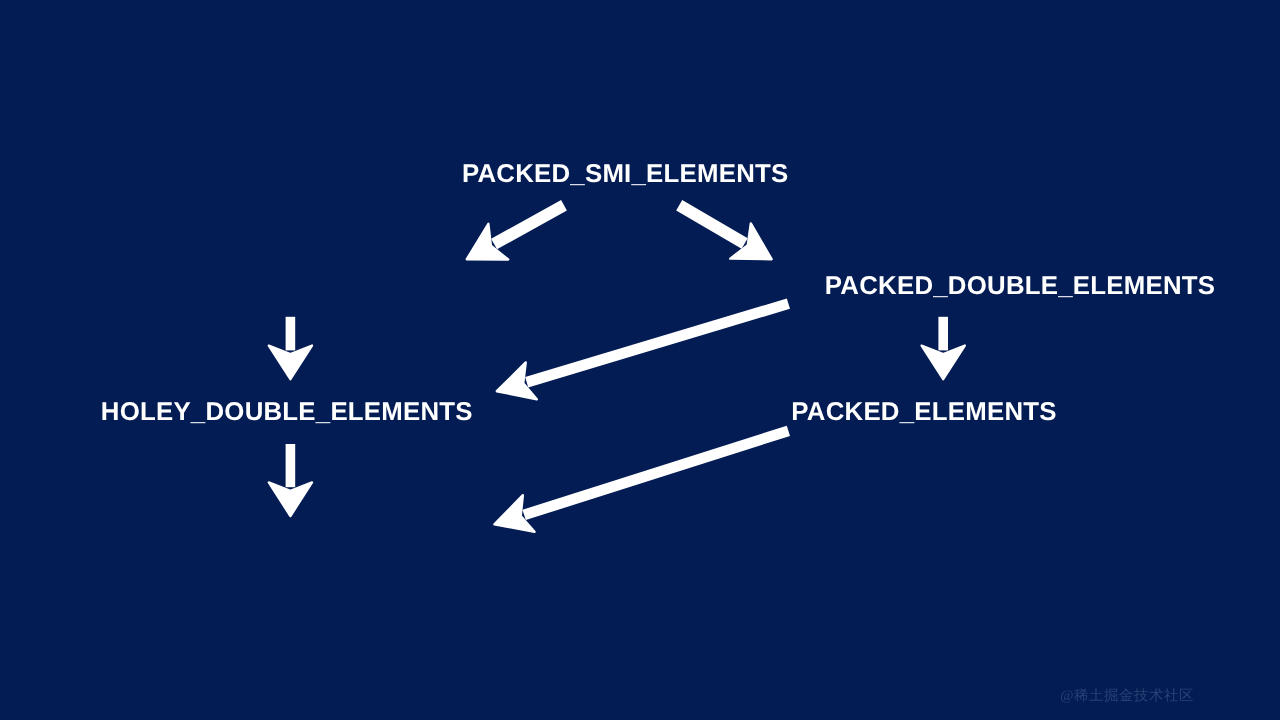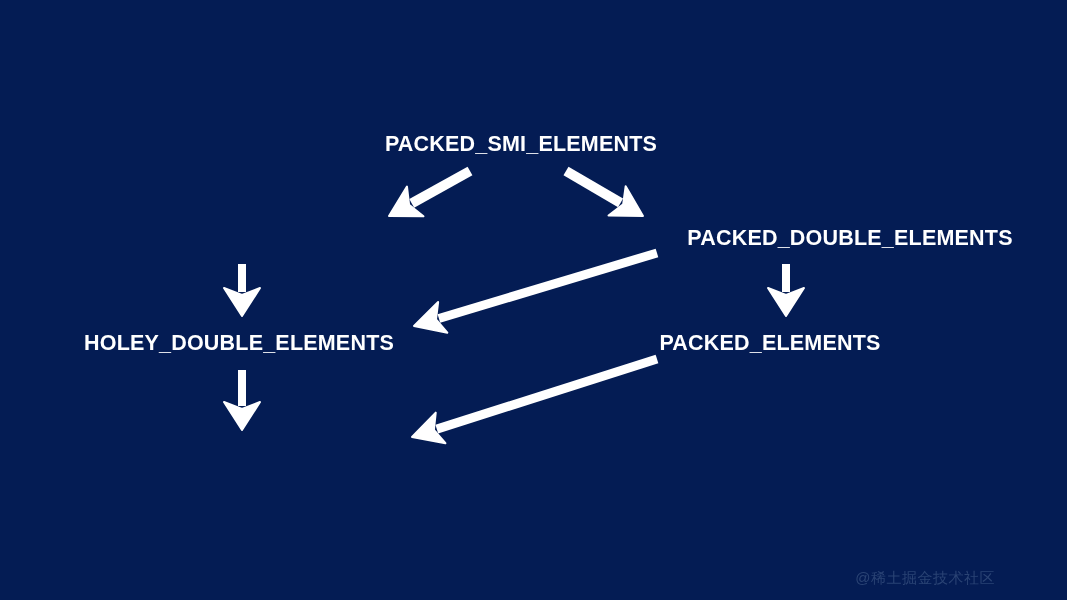--- a/index.html
+++ b/index.html
@@ -38,22 +38,22 @@
     transform: translate(-50%, -50%);
     text-align: center;
     line-height: 1;
     -webkit-font-smoothing: antialiased;
   }
   #watermark {
     position: absolute;
     right: 14px;
     bottom: 12px;
     color: #2a4374;
-    font-family: Liberation Sans, sans-serif;
-    font-size: 15px;
+    font-family: Liberation Serif, serif;
+    font-size: 12px;
     white-space: nowrap;
     letter-spacing: 0.5px;
   }
 </style>
 </head>
 <body>
 
 <div id="diagram-root">
 
   <svg id="arrow-layer" viewBox="0 0 1067 600" width="1067" height="600" xmlns="http://www.w3.org/2000/svg">

